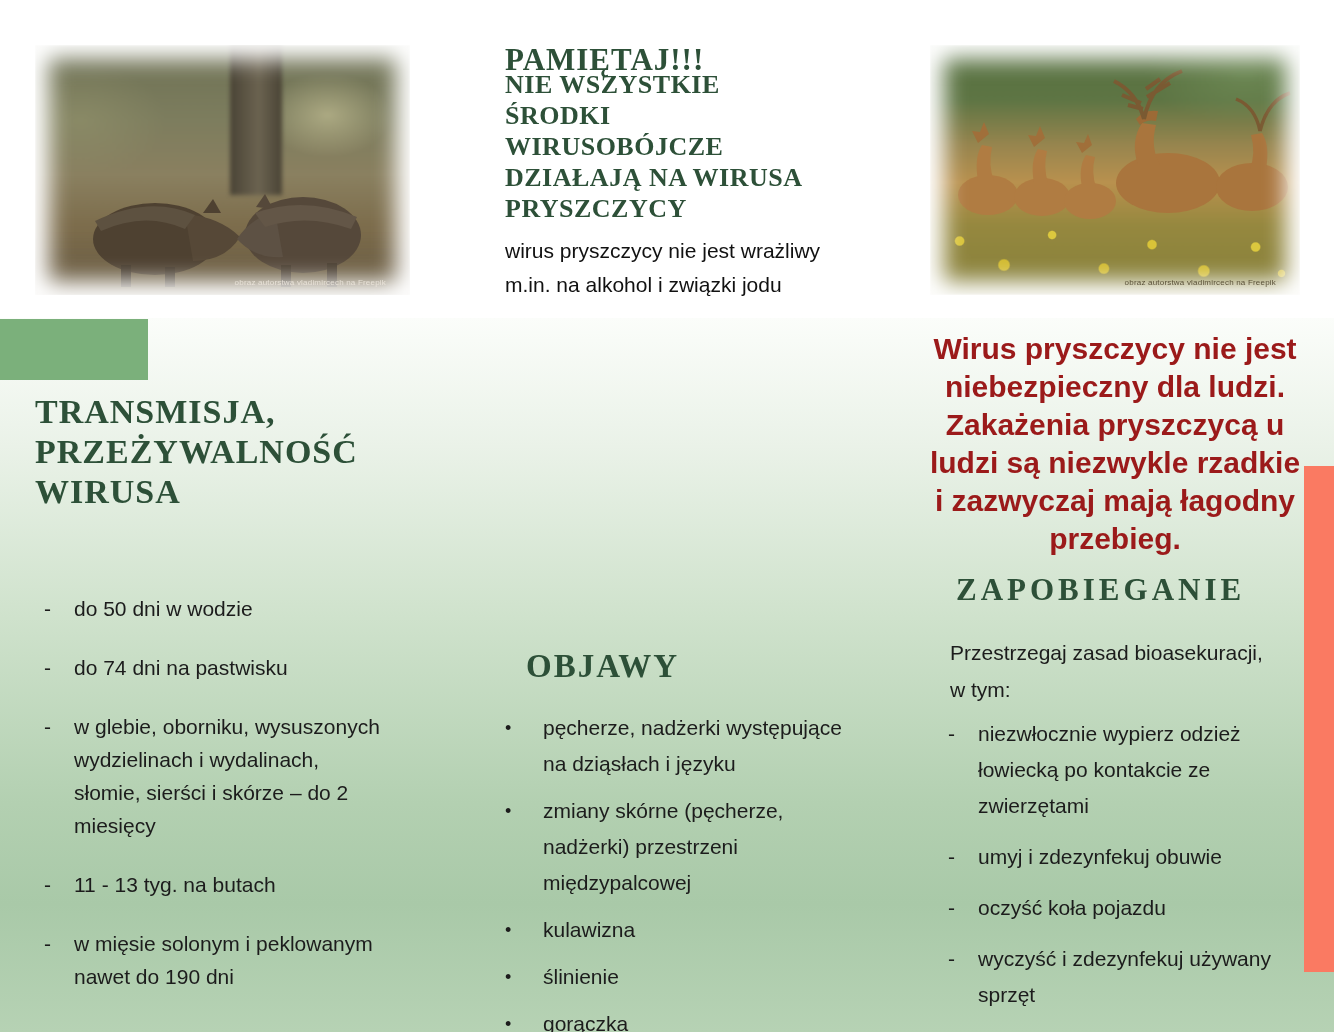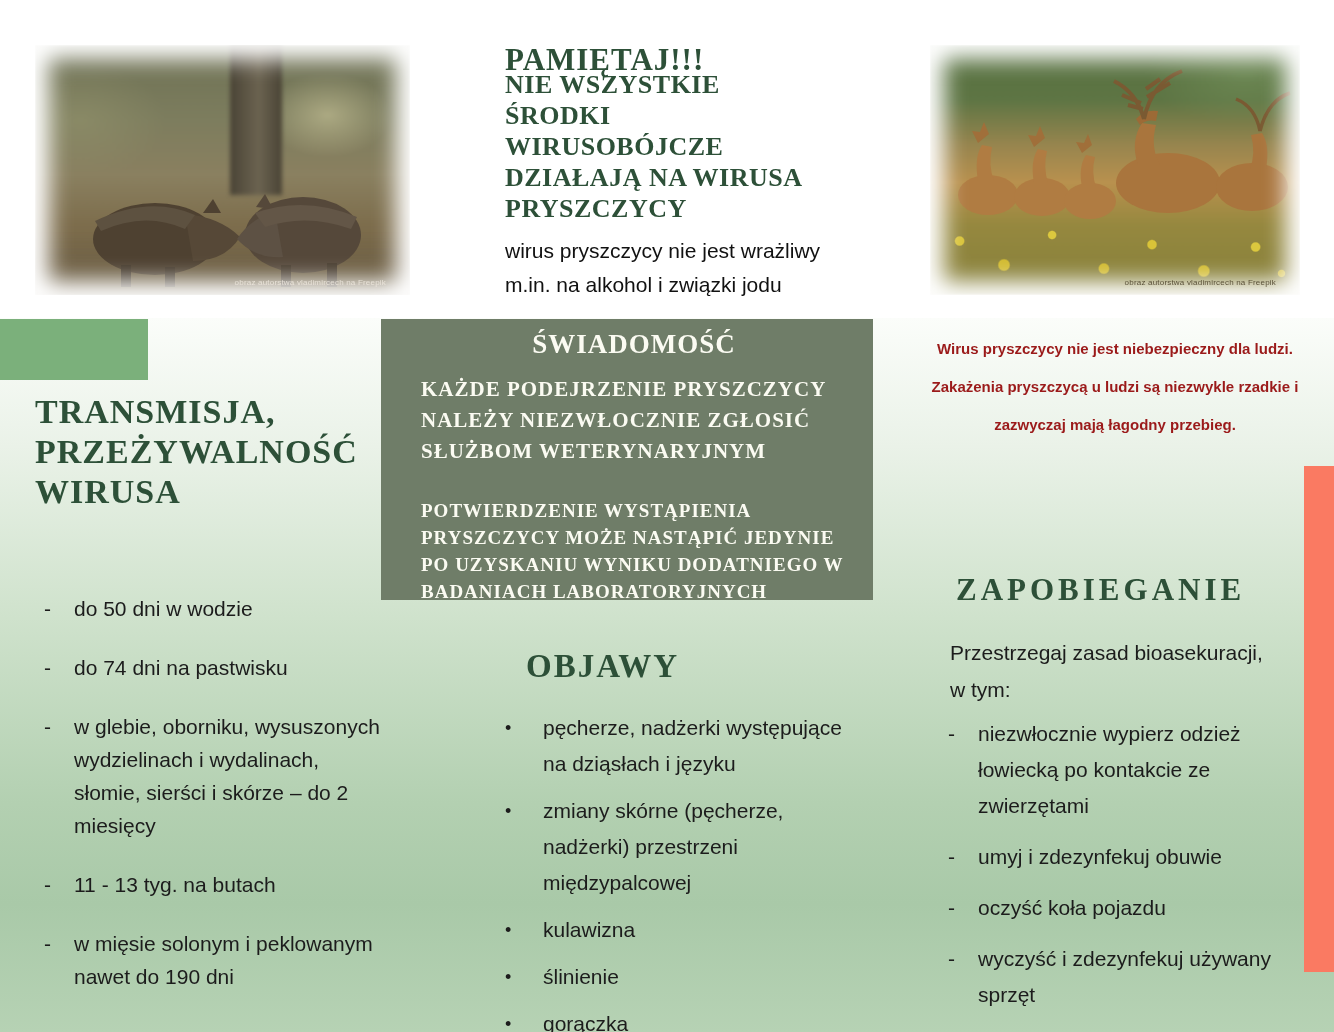--- a/index.html
+++ b/index.html
@@ -161,21 +161,21 @@
   .bullet-list{position:absolute;left:505px;top:710px;width:350px;list-style:none;}
   .bullet-list li{
     display:flex;font-size:21px;line-height:36px;margin-bottom:11px;
   }
   .bullet-list li::before{content:"\2022";width:38px;flex:0 0 38px;font-size:18px;}
 
   
   .human-info{
     position:absolute;left:925px;top:330px;width:380px;
     text-align:center;font-weight:bold;
-    font-size:15px;line-height:38px;color:var(--accent-red);
+    font-size:30px;line-height:38px;color:var(--accent-red);
   }
   .prevention-intro{
     position:absolute;left:950px;top:634px;
     font-size:21px;line-height:37px;white-space:pre-line;
   }
   .list-right{left:948px;top:716px;width:330px;}
   .list-right li{margin-bottom:15px;line-height:36px;}
 
   .bold{font-weight:normal;text-align:right;}
 </style>
@@ -247,25 +247,20 @@
   </div>
 
   <h1 class="serif-head h-remember">PAMIĘTAJ!!!</h1>
   <h2 class="serif-head h-remember-sub">NIE WSZYSTKIE
 ŚRODKI
 WIRUSOBÓJCZE
 DZIAŁAJĄ NA WIRUSA
 PRYSZCZYCY</h2>
   <p class="remember-note"><span>wirus pryszczycy </span><span class="bold">nie jest</span><span> wrażliwy m.in. na alkohol i związki jodu</span></p>
 
-  <div class="awareness-box">
-    <div class="awareness-title">ŚWIADOMOŚĆ</div>
-    <div class="awareness-p1">KAŻDE PODEJRZENIE PRYSZCZYCY NALEŻY NIEZWŁOCZNIE ZGŁOSIĆ SŁUŻBOM WETERYNARYJNYM</div>
-    <div class="awareness-p2">POTWIERDZENIE WYSTĄPIENIA PRYSZCZYCY MOŻE NASTĄPIĆ JEDYNIE PO UZYSKANIU WYNIKU DODATNIEGO W BADANIACH LABORATORYJNYCH</div>
-  </div>
 
   <h2 class="serif-head h-transmisja">TRANSMISJA,
 PRZEŻYWALNOŚĆ
 WIRUSA</h2>
   <ul class="dash-list list-left">
 
   <li>
         <span>do 50 dni w wodzie</span>
       </li>
       <li>

